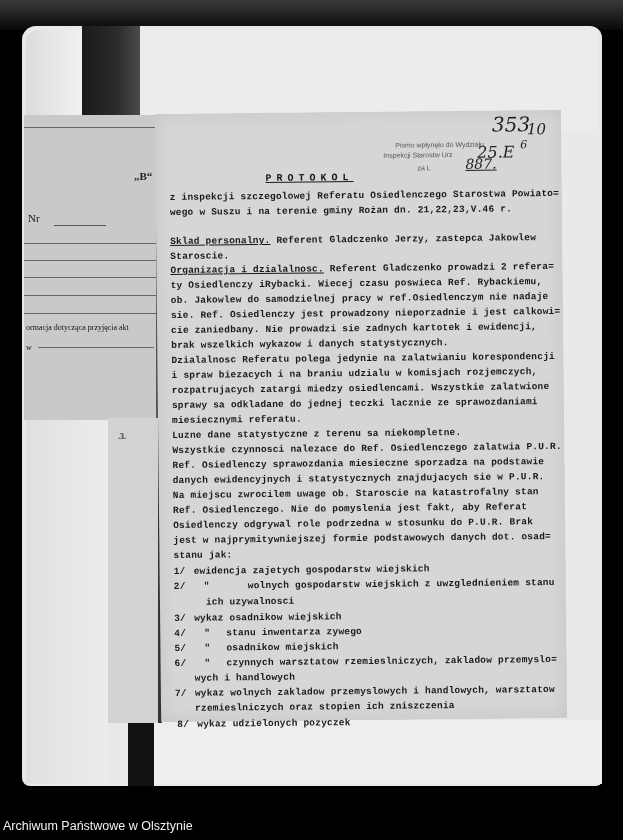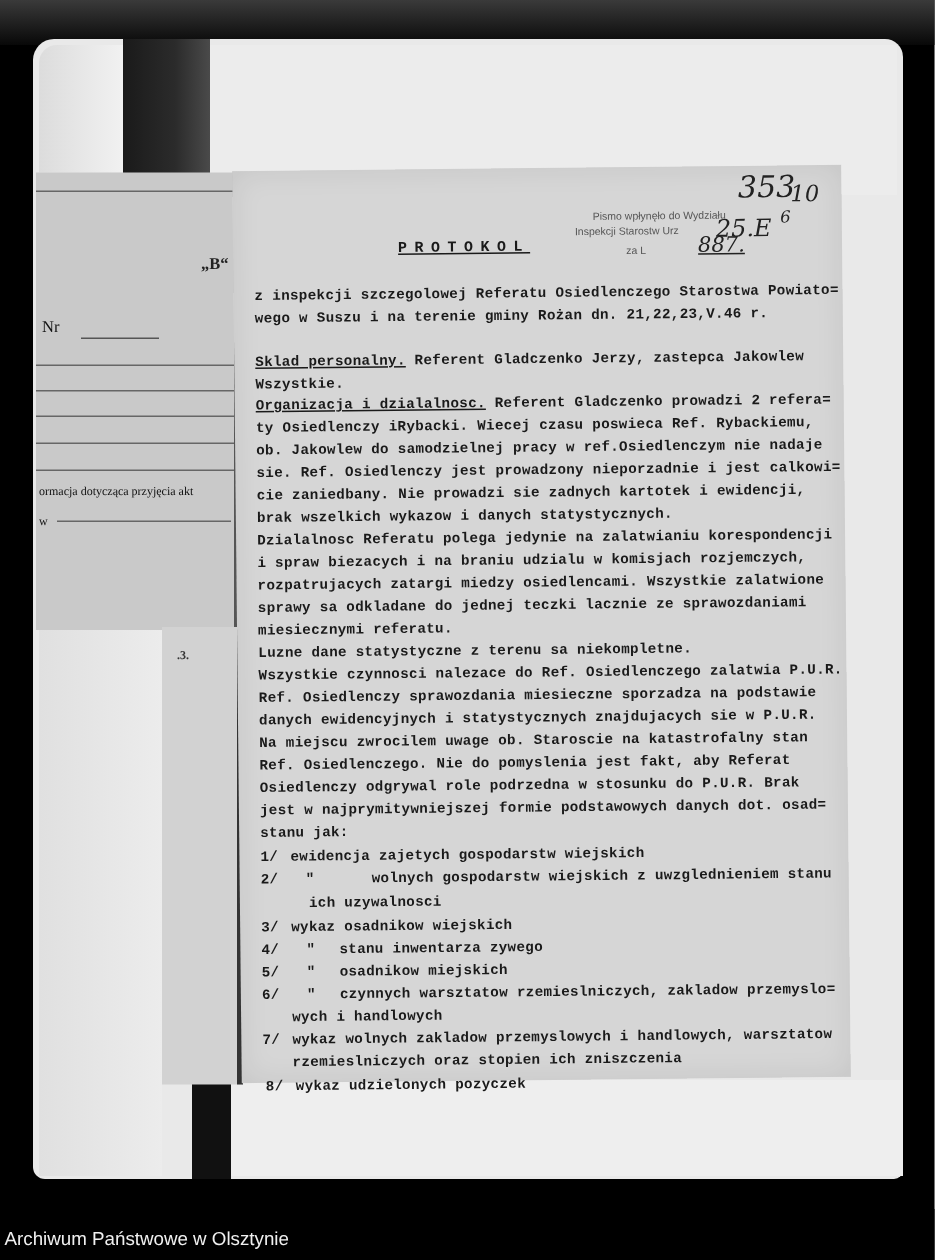--- a/index.html
+++ b/index.html
@@ -106,27 +106,27 @@
   <div class="doc-text">
     <span class="hand" style="left:337px; top:2px; font-size:20px;">353</span>
     <span class="hand" style="left:372px; top:10px; font-size:15px;">10</span>
     <span class="stamp" style="left:240px; top:30px;">Pismo wpłynęło do Wydziału</span>
     <span class="stamp" style="left:228px; top:40px;">Inspekcji Starostw Urz</span>
     <span class="hand" style="left:322px; top:32px; font-size:16px;">25.E</span>
     <span class="hand" style="left:365px; top:28px; font-size:11px;">6</span>
     <span class="stamp" style="left:262px; top:53px;">za L</span>
     <span class="hand" style="left:310px; top:45px; font-size:14px; text-decoration:underline;">887.</span>
 
-    <span class="line title" style="left:110px; top:48px;">PROTOKOL</span>
+    <span class="line title" style="left:110px; top:60px;">PROTOKOL</span>
 
     <span class="line" style="left:14px; top:78px;">z inspekcji szczegolowej Referatu Osiedlenczego Starostwa Powiato=</span>
     <span class="line" style="left:14px; top:93px;">wego w Suszu i na terenie gminy Rożan dn. 21,22,23,V.46 r.</span>
 
     <span class="line" style="left:14px; top:122px;"><span class="ul">Sklad personalny.</span><span> Referent Gladczenko Jerzy, zastepca Jakowlew</span></span>
-    <span class="line" style="left:14px; top:137px;">Wszystkie.</span>
+    <span class="line" style="left:14px; top:137px;">Staroscie.</span>
 
     <span class="line" style="left:14px; top:151px;"><span class="ul">Organizacja i dzialalnosc.</span><span> Referent Gladczenko prowadzi 2 refera=</span></span>
     <span class="line" style="left:14px; top:166px;">ty Osiedlenczy iRybacki. Wiecej czasu poswieca Ref. Rybackiemu,</span>
     <span class="line" style="left:14px; top:181px;">ob. Jakowlew do samodzielnej pracy w ref.Osiedlenczym nie nadaje</span>
     <span class="line" style="left:14px; top:196px;">sie. Ref. Osiedlenczy jest prowadzony nieporzadnie i jest calkowi=</span>
     <span class="line" style="left:14px; top:211px;">cie zaniedbany. Nie prowadzi sie zadnych kartotek i ewidencji,</span>
     <span class="line" style="left:14px; top:226px;">brak wszelkich wykazow i danych statystycznych.</span>
     <span class="line" style="left:14px; top:241px;">Dzialalnosc Referatu polega jedynie na zalatwianiu korespondencji</span>
     <span class="line" style="left:14px; top:256px;">i spraw  biezacych i na braniu udzialu w komisjach rozjemczych,</span>
     <span class="line" style="left:14px; top:271px;">rozpatrujacych zatargi miedzy osiedlencami. Wszystkie zalatwione</span>

